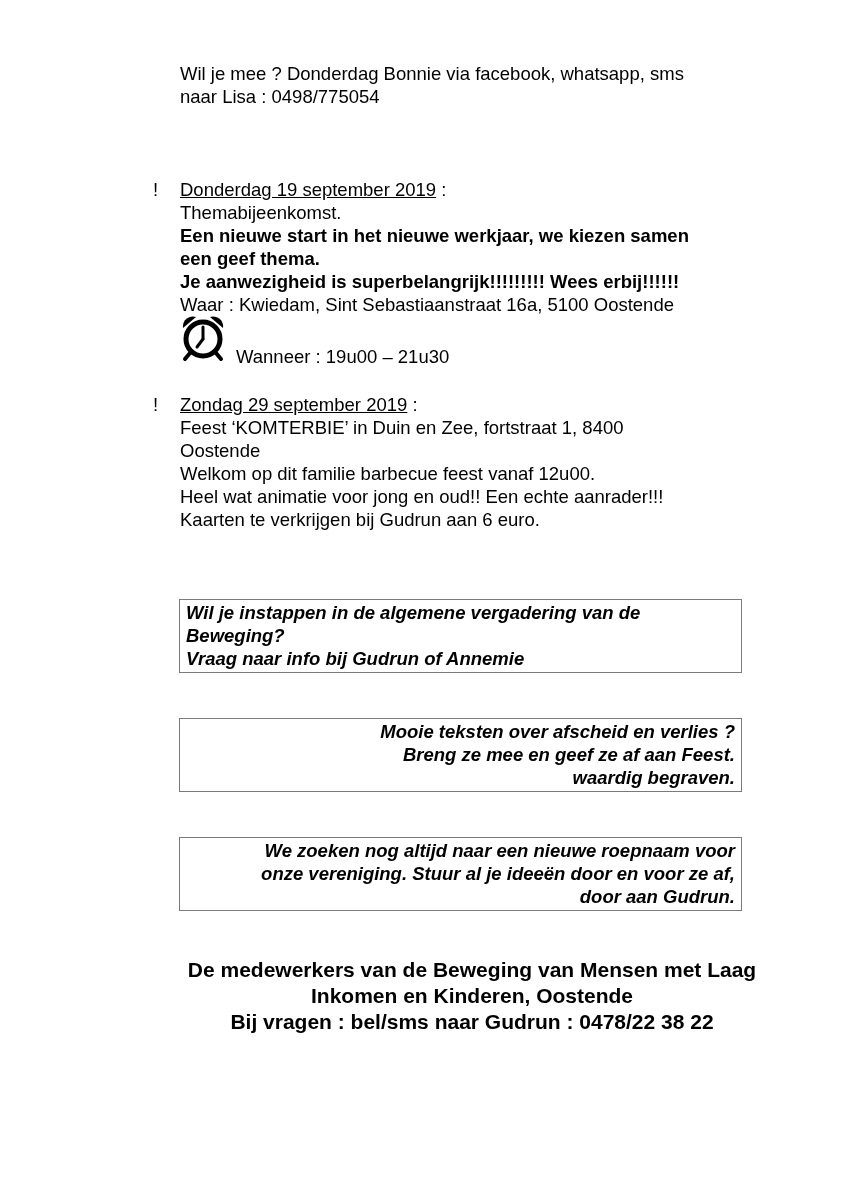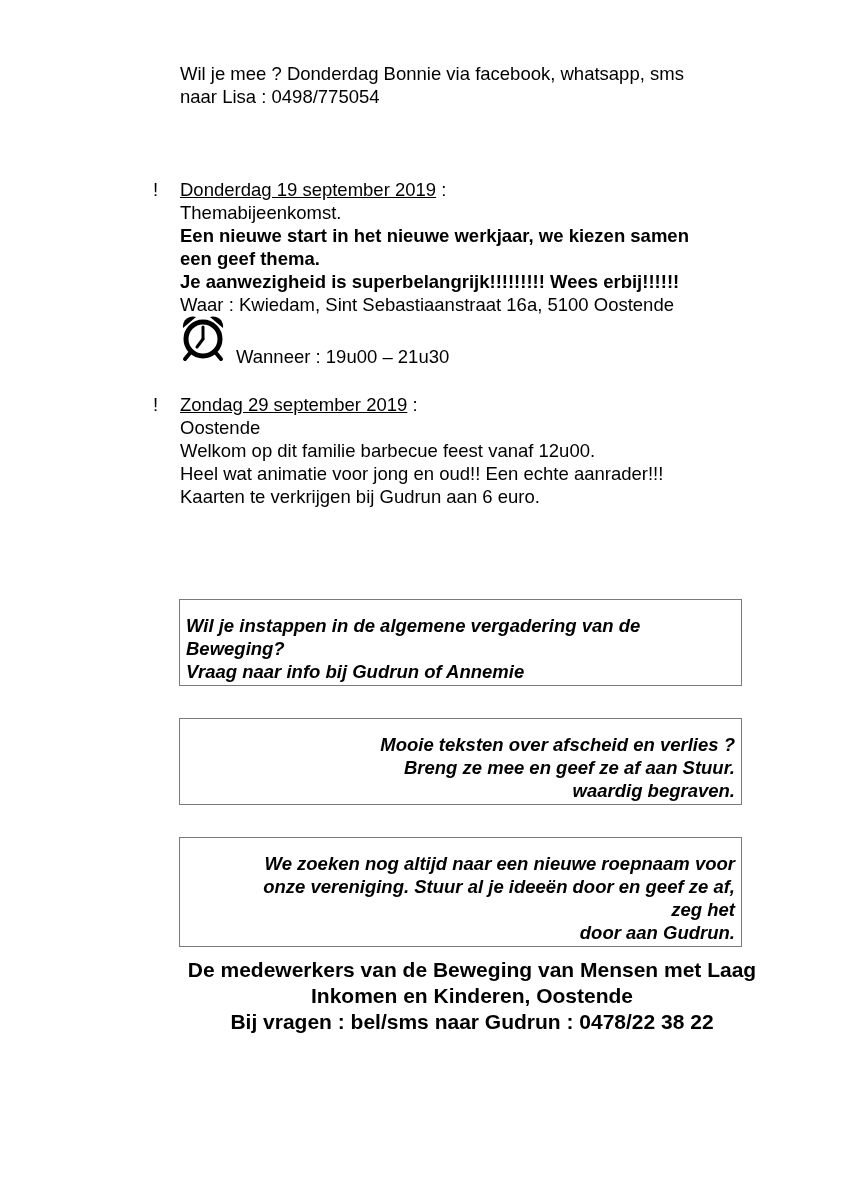--- a/index.html
+++ b/index.html
@@ -4,21 +4,21 @@
 <style>
   html, body { margin: 0; padding: 0; background: #ffffff; }
   body { width: 848px; height: 1200px; position: relative; overflow: hidden;
          font-family: "Liberation Sans", sans-serif; color: #000; font-size: 18.5px; line-height: 23px; }
   .abs { position: absolute; }
   .para { left: 180px; }
   .bang { position: absolute; left: 153px; }
   .u { text-decoration: underline; margin-top: 11px; }
   .b { font-weight: bold; }
   .box { position: absolute; left: 179px; width: 563px; border: 1px solid #7a7a7a;
-         box-sizing: border-box; padding: 14px 6px 2px 6px; font-weight: bold; font-style: italic; }
+         box-sizing: border-box; padding: 1px 6px 2px 6px; font-weight: bold; font-style: italic; }
   .footer { position: absolute; left: 0; width: 848px; top: 957px; text-align: center;
             font-weight: bold; font-size: 21px; line-height: 26px; margin-left: 48px; }
   .clock { position: absolute; left: 180px; top: 314px; width: 46px; height: 48px; }
 </style>
 </head>
 <body>
 
 <div class="abs para" style="top:62px;">
   <div>Wil je mee ?  Donderdag Bonnie via facebook, whatsapp, sms</div>
   <div>naar Lisa : 0498/775054</div>
@@ -43,43 +43,43 @@
     <line x1="10" y1="39" x2="5" y2="45" stroke="#000" stroke-width="4" stroke-linecap="round"></line>
     <line x1="36" y1="39" x2="41" y2="45" stroke="#000" stroke-width="4" stroke-linecap="round"></line>
   </svg>
   <div class="abs" style="left:236px; top:345px;">Wanneer : 19u00 – 21u30</div>
 </div>
 
 <div>
   <span class="bang" style="top:393px;">!</span>
   <div class="abs para" style="top:393px;">
     <div><span class="u">Zondag 29 september 2019</span><span> :</span></div>
+    <div>Feest ‘KOMTERBIE’ in Duin en Zee, fortstraat 1, 8400</div>
     <div>Oostende</div>
     <div>Welkom op dit familie barbecue feest vanaf 12u00.</div>
     <div>Heel wat animatie voor jong en oud!! Een echte aanrader!!!</div>
     <div>Kaarten te verkrijgen bij Gudrun aan 6 euro.</div>
   </div>
 </div>
 
 <div class="box" style="top:599px;">
   <div>Wil je instappen in de algemene vergadering van de</div>
   <div>Beweging?</div>
   <div>Vraag naar info bij Gudrun of Annemie</div>
 </div>
 
 <div class="box" style="top:718px;text-align:right;">
   <div>Mooie teksten over afscheid en verlies ?</div>
-  <div>Breng ze mee en geef ze af aan  Stuur.</div>
+  <div>Breng ze mee en geef ze af aan  Feest.</div>
   <div>waardig begraven.</div>
 </div>
 
 <div class="box" style="top:837px;text-align:right;">
   <div>We zoeken nog altijd naar een nieuwe roepnaam voor</div>
-  <div>onze vereniging.  Stuur al je ideeën door en geef ze af,</div>
-  <div>zeg het</div>
+  <div>onze vereniging.  Stuur al je ideeën door en voor ze af,</div>
   <div>door aan Gudrun.</div>
 </div>
 
 <div class="footer">
   <div>De medewerkers van de Beweging van Mensen met Laag</div>
   <div>Inkomen en Kinderen, Oostende</div>
   <div>Bij vragen : bel/sms naar Gudrun : 0478/22 38 22</div>
 </div>
 
 </body></html>

